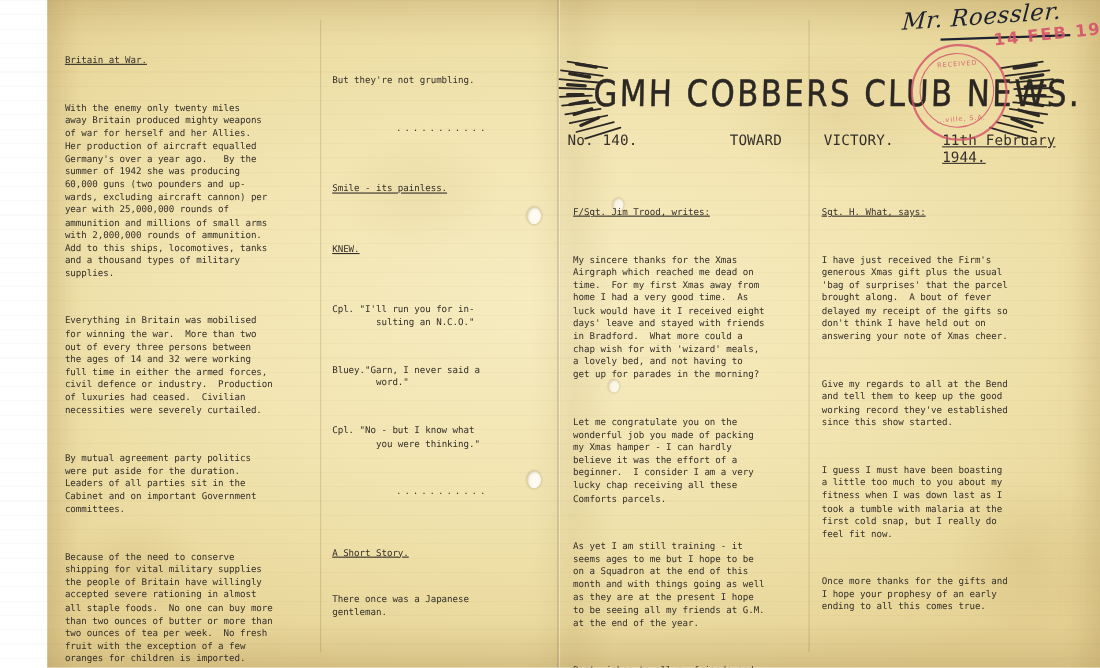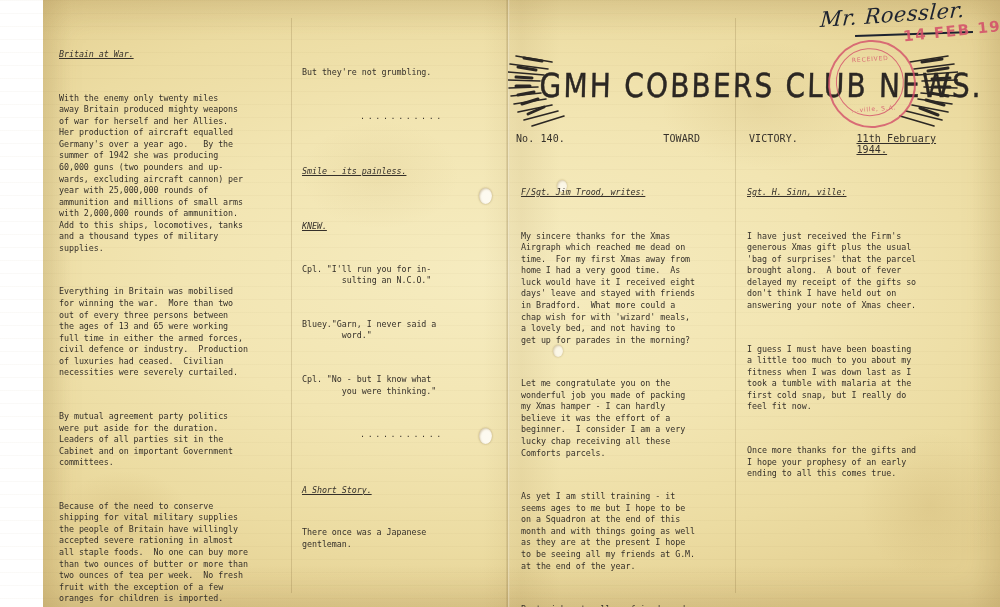--- a/index.html
+++ b/index.html
@@ -118,21 +118,20 @@
     white-space: pre-wrap;
   }
   .col p {
     margin: 0 0 9px 0;
     white-space: pre-wrap;
   }
   .hdg {
     margin: 0 0 9px 0;
     text-decoration: underline;
     white-space: pre-wrap;
-    font-style: italic;
   }
   .dots {
     margin: 0 0 9px 0;
     text-align: center;
     letter-spacing: 2.6px;
     color: #3b352c;
   }
   .joke {
     margin: 0 0 9px 0;
     white-space: pre-wrap;
@@ -158,25 +157,25 @@
     transform: scaleY(1.18) skewX(-1.5deg);
     transform-origin: left top;
   }
   .rays { position: absolute; pointer-events: none; }
   .rays-l { left: -8px; top: -10px; }
   .rays-r { left: 372px; top: -10px; }
 
   
   .issue {
     position: absolute;
-    left: 516px; top: 133px;
+    left: 516px; top: 121px;
     width: 450px;
     display: flex;
     color: #35302a;
-    font-size: 10px;
+    font-size: 13px;
     letter-spacing: 0.1px;
   }
   .issue .no     { width: 148px; }
   .issue .toward { width: 86px; }
   .issue .vic    { width: 108px; }
   .issue .date   { width: 110px; text-decoration: underline; }
 
   
   #signature {
     position: absolute;
@@ -341,21 +340,21 @@
 wards, excluding aircraft cannon) per
 year with 25,000,000 rounds of
 ammunition and millions of small arms
 with 2,000,000 rounds of ammunition.
 Add to this ships, locomotives, tanks
 and a thousand types of military
 supplies.</p>
     <p>Everything in Britain was mobilised
 for winning the war.  More than two
 out of every three persons between
-the ages of 13 and 65 were working
+the ages of 14 and 32 were working
 full time in either the armed forces,
 civil defence or industry.  Production
 of luxuries had ceased.  Civilian
 necessities were severely curtailed.</p>
     <p>By mutual agreement party politics
 were put aside for the duration.
 Leaders of all parties sit in the
 Cabinet and on important Government
 committees.</p>
     <p>Because of the need to conserve
@@ -369,21 +368,21 @@
 oranges for children is imported.</p>
     
   </div>
 
   <div class="col" style="left:302px; top:44px; width:200px;">
     <p>But they're not grumbling.</p>
     <div class="dots">...........</div>
 
     <div class="hdg">Smile - its painless.</div>
 
-    <div class="hdg" style="margin-bottom:8px">KNEW.</div>
+    <div class="hdg" style="margin-bottom:20px">KNEW.</div>
     <div class="joke">Cpl. "I'll run you for in-
         sulting an N.C.O."</div>
     <div class="joke">Bluey."Garn, I never said a
         word."</div>
     <div class="joke">Cpl. "No - but I know what
         you were thinking."</div>
     <div class="dots">...........</div>
 
     <div class="hdg" style="margin-bottom:8px">A Short Story.</div>
     <div class="joke">There once was a Japanese
@@ -423,28 +422,32 @@
 month and with things going as well
 as they are at the present I hope
 to be seeing all my friends at G.M.
 at the end of the year.</p>
     <p>Best wishes to all my friends and
 once again - thanks Cobbers Club.</p>
     
   </div>
 
   <div class="col" style="left:747px; top:164px; width:212px;">
-    <div class="hdg">Sgt. H. Sinn, ville:</div>
+    <div class="hdg">Sgt. H. What, says:</div>
     <p>I have just received the Firm's
 generous Xmas gift plus the usual
 'bag of surprises' that the parcel
 brought along.  A bout of fever
 delayed my receipt of the gifts so
 don't think I have held out on
 answering your note of Xmas cheer.</p>
+    <p>Give my regards to all at the Bend
+and tell them to keep up the good
+working record they've established
+since this show started.</p>
     <p>I guess I must have been boasting
 a little too much to you about my
 fitness when I was down last as I
 took a tumble with malaria at the
 first cold snap, but I really do
 feel fit now.</p>
     <p>Once more thanks for the gifts and
 I hope your prophesy of an early
 ending to all this comes true.</p>
     

